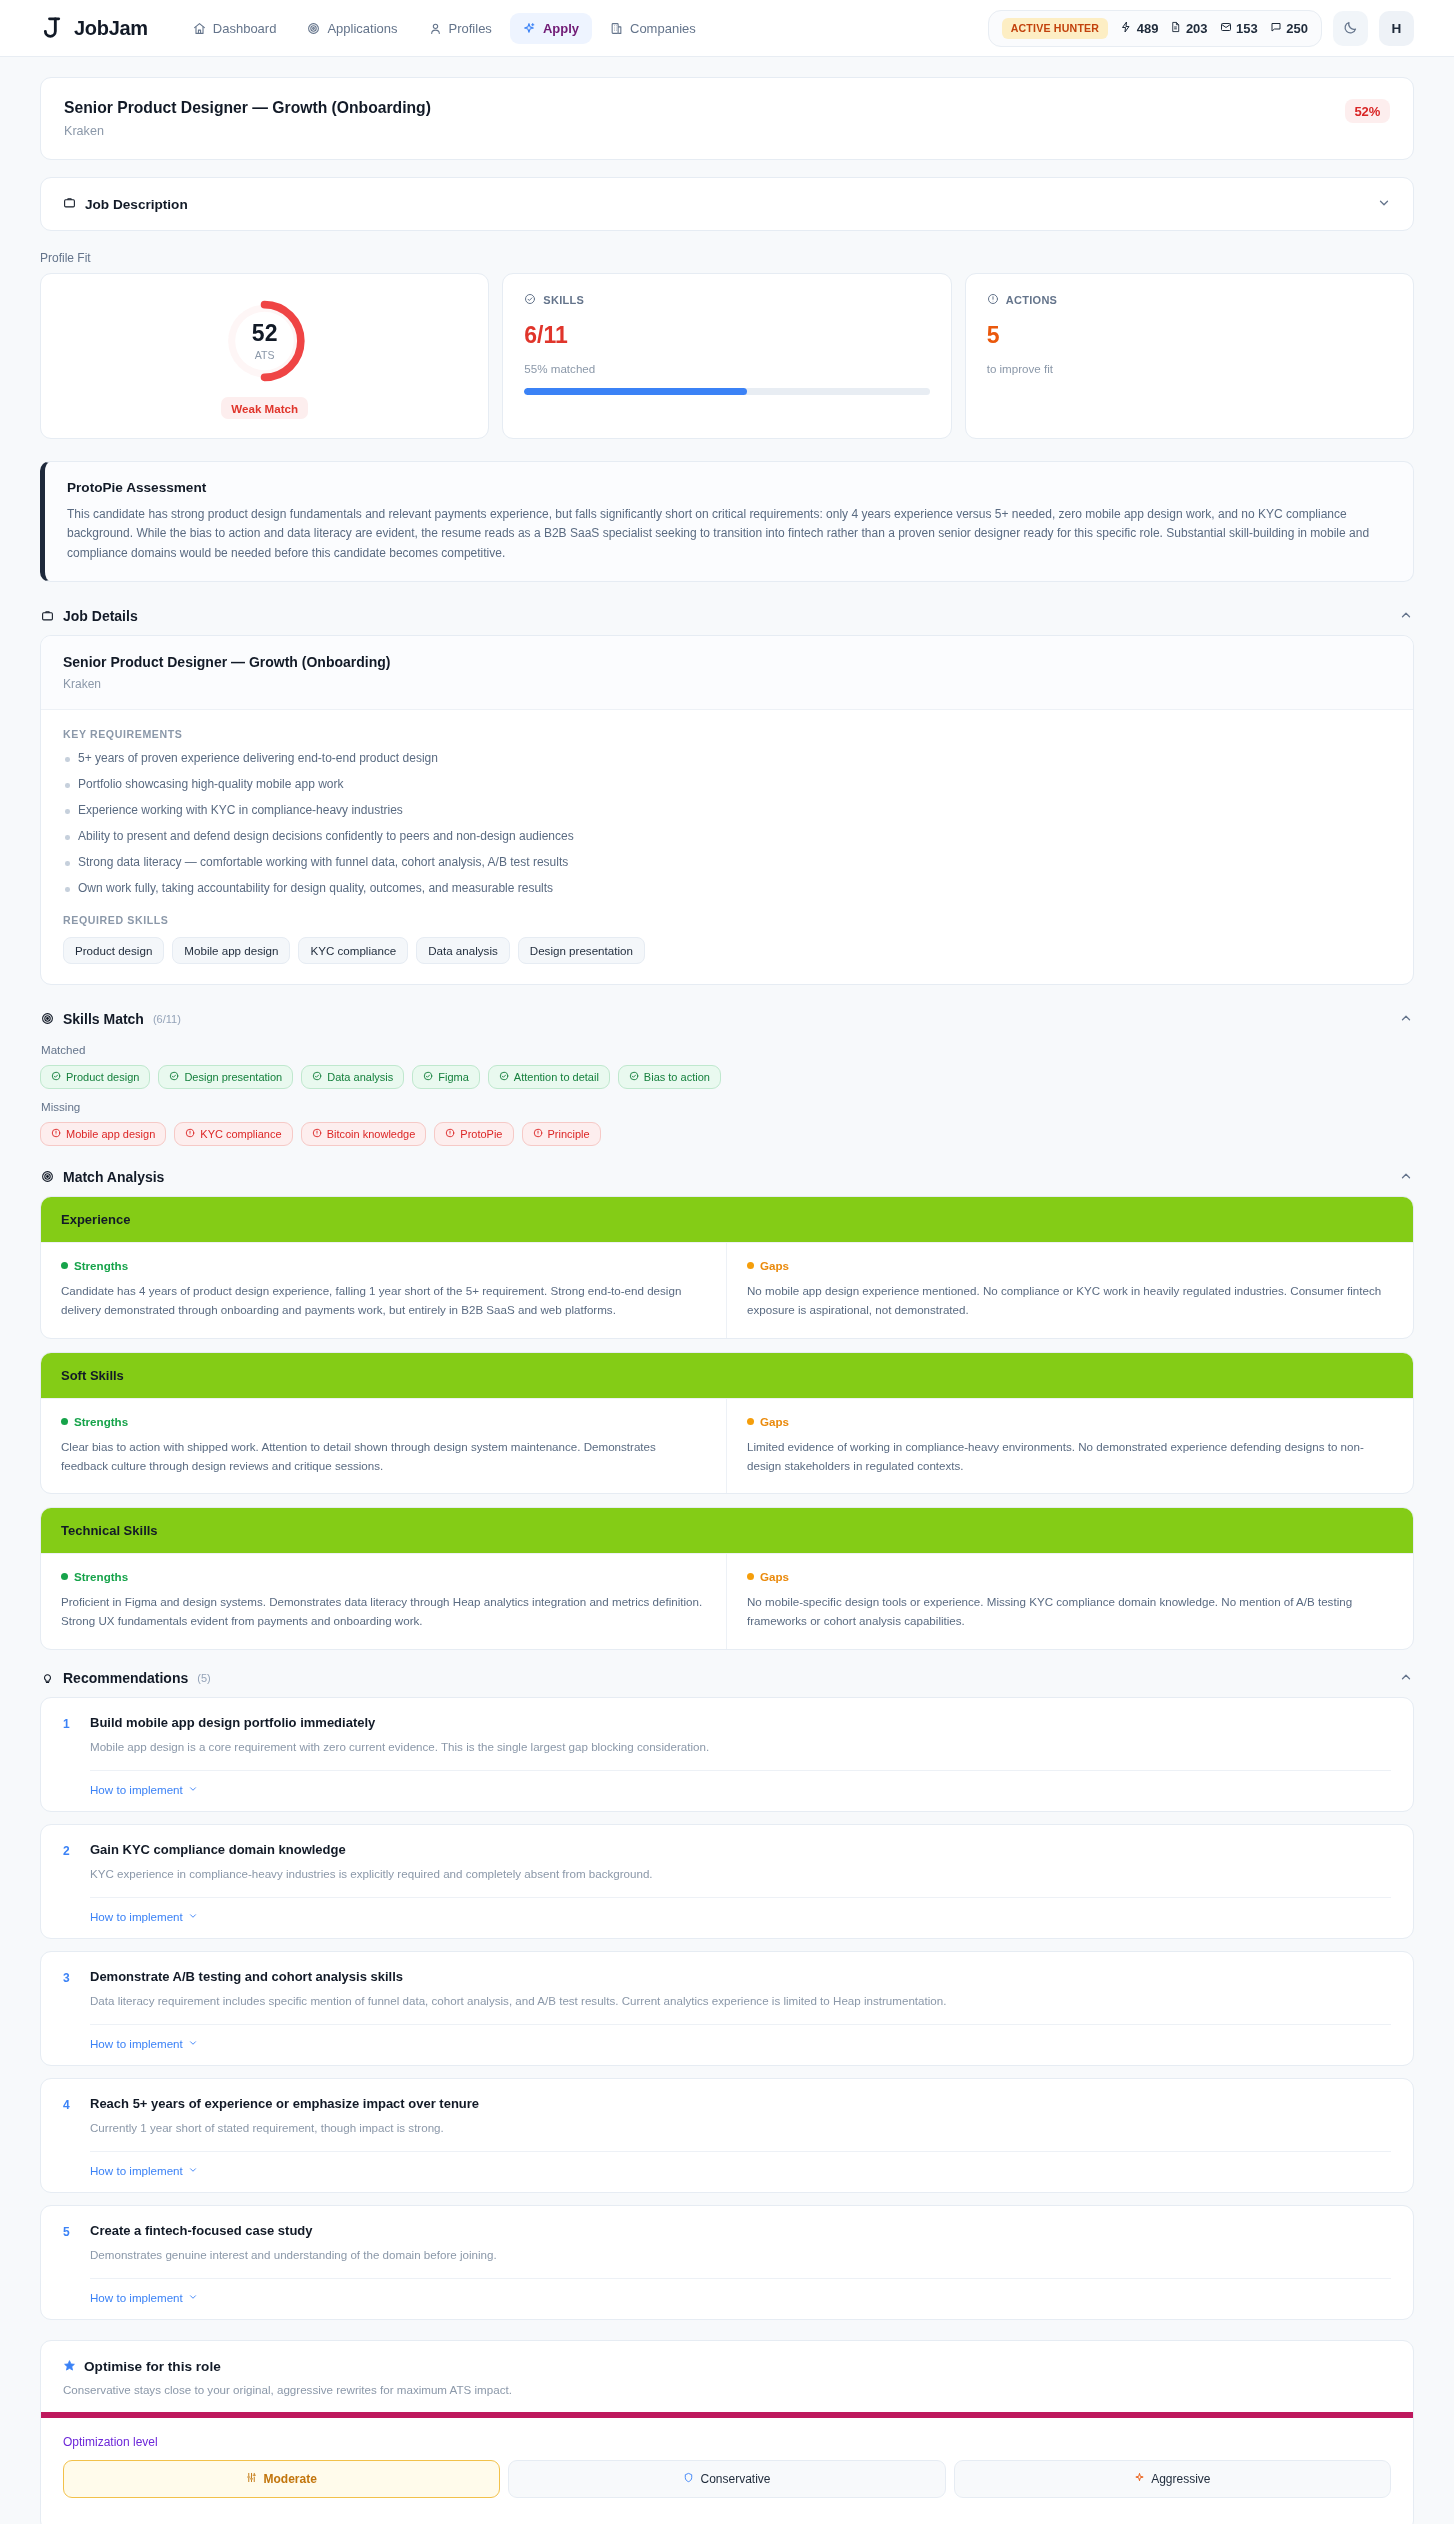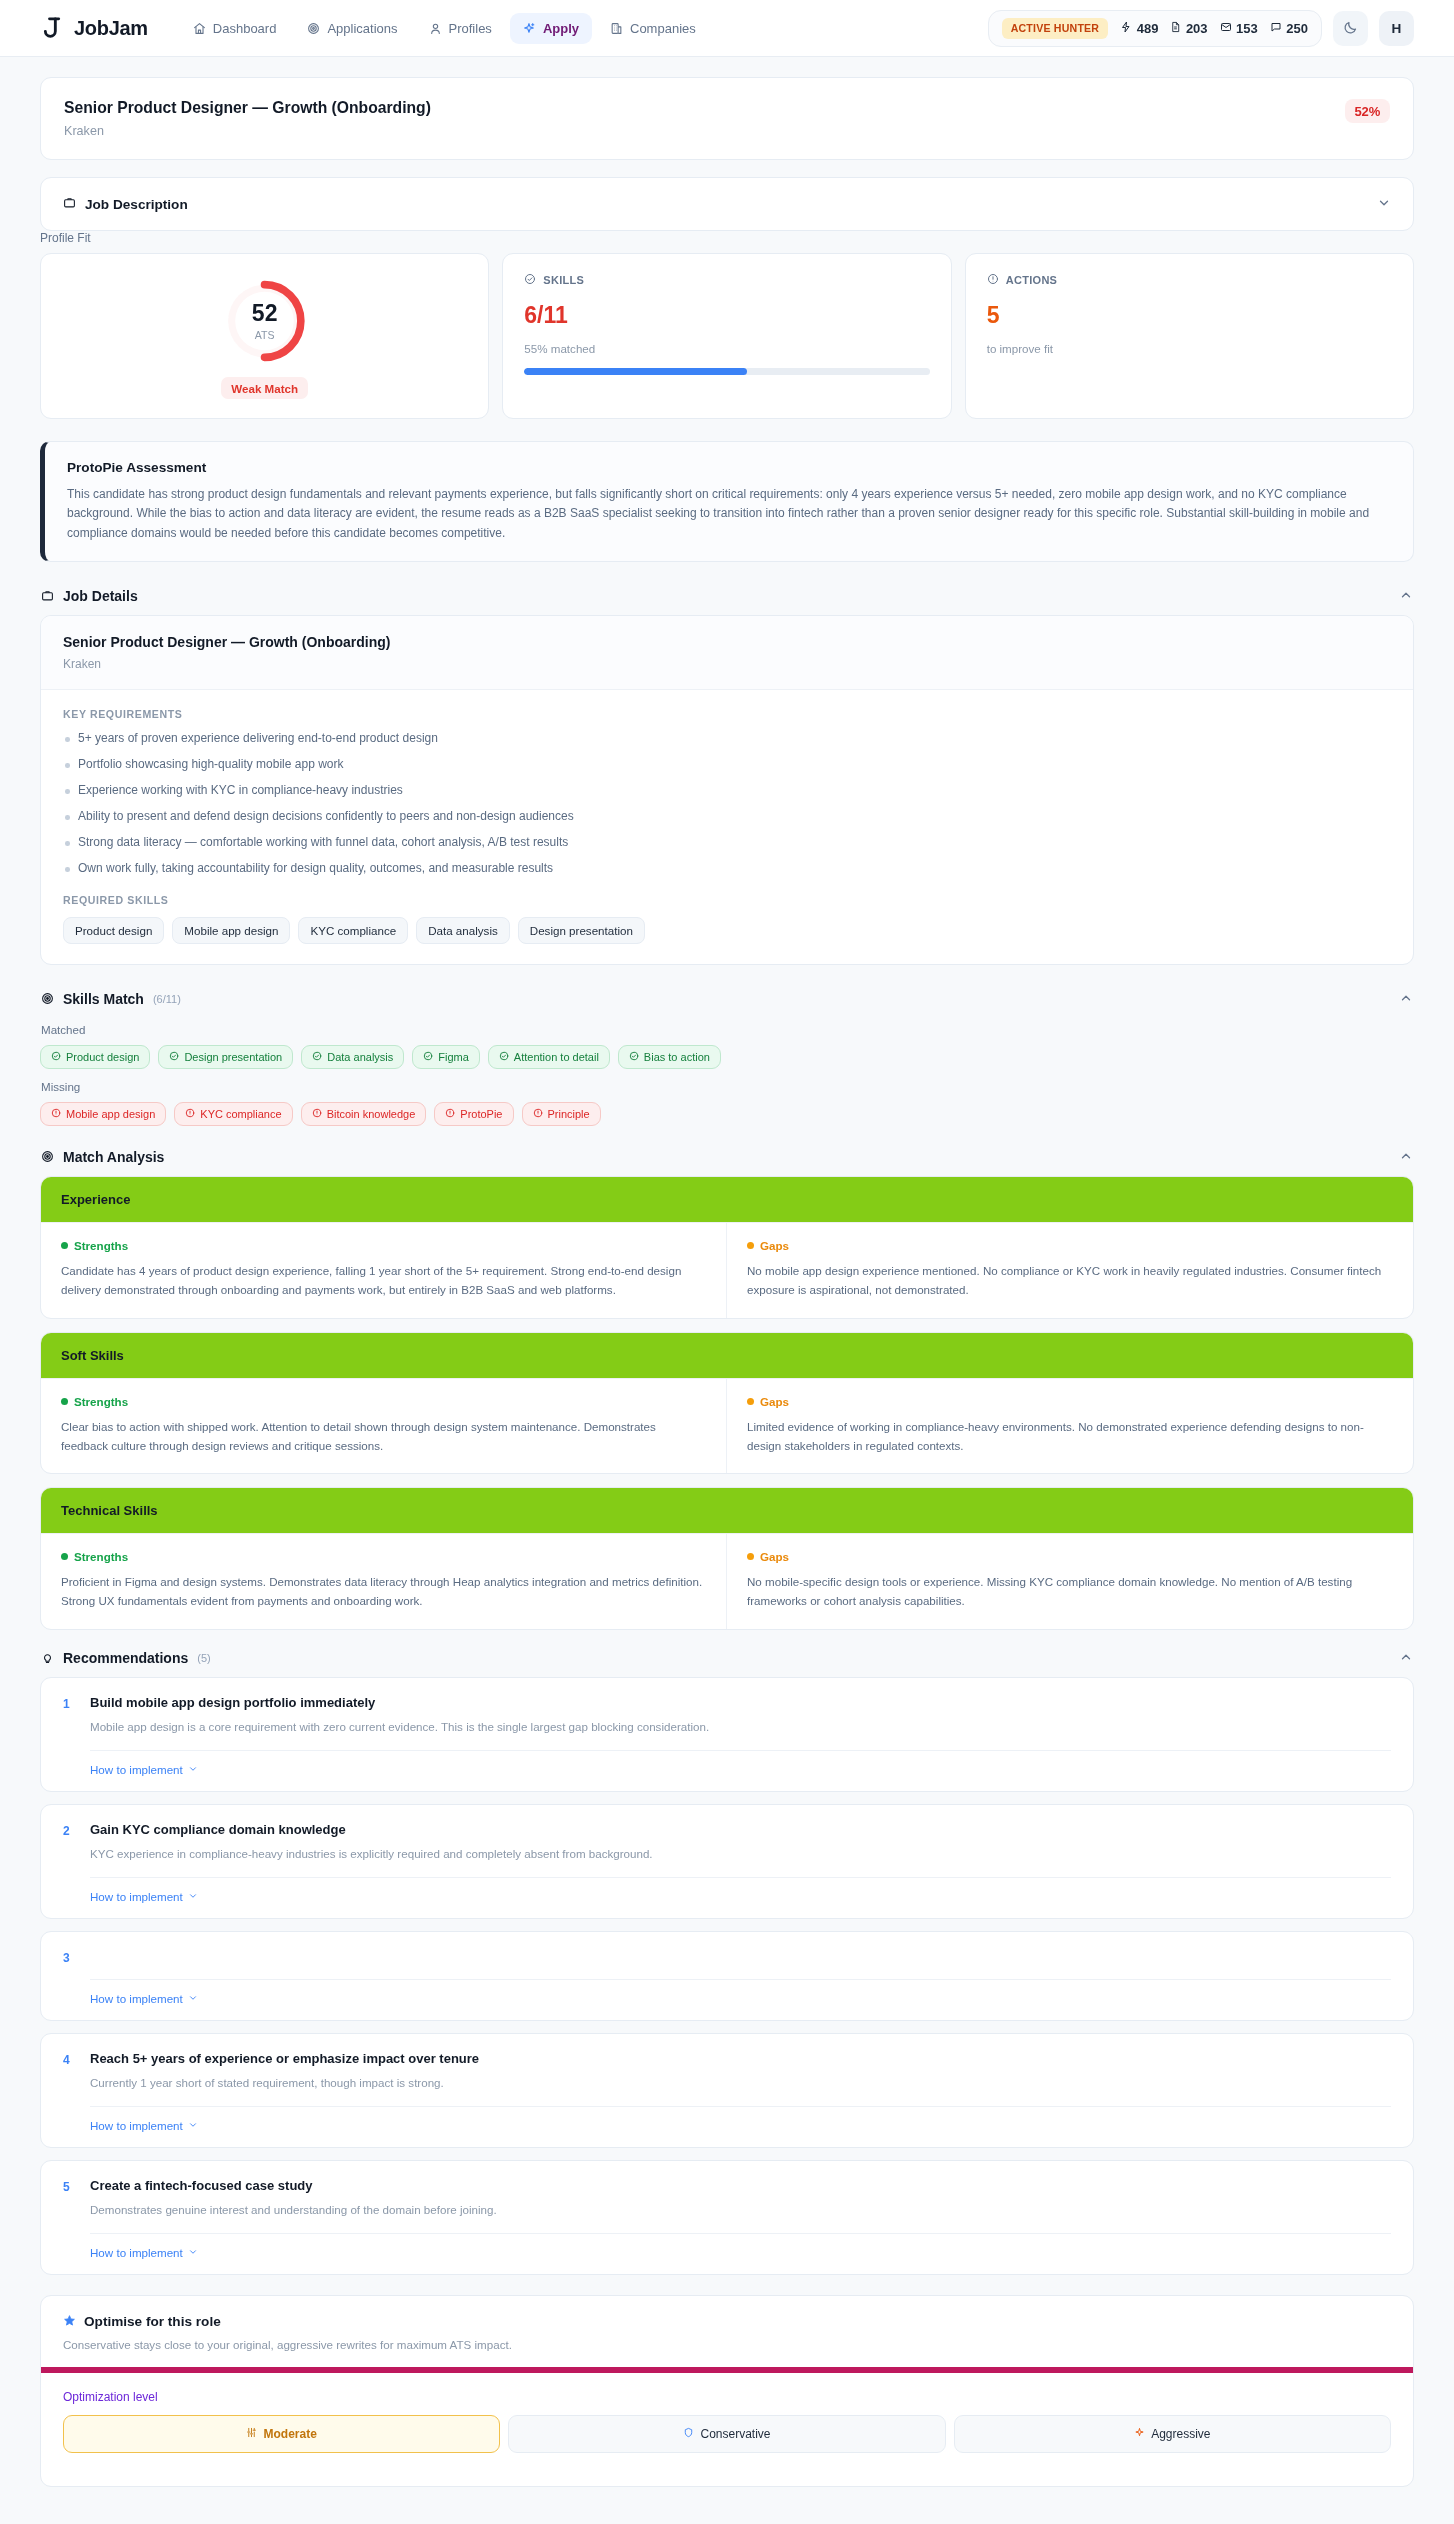--- a/index.html
+++ b/index.html
@@ -97,20 +97,21 @@
     margin-left: auto;
     background: #fdeeee; color: #d92626;
     font-size: 13px; font-weight: bold;
     padding: 4.5px 9.6px; border-radius: 8px;
   }
 
   
   .collapse-row {
     display: flex; align-items: center;
     padding: 18px 22px;
+    margin-bottom: 20px;
     cursor: pointer;
   }
   .collapse-row .lbl { display: flex; align-items: center; gap: 9px; font-size: 13.6px; font-weight: bold; color: #121a27; }
   .chev { margin-left: auto; color: #64748b; }
 
   
   .sect-label { font-size: 12px; color: #64748b; margin-bottom: 8px; }
 
   
   .fit-grid { display: grid; grid-template-columns: 1fr 1fr 1fr; gap: 13px; margin-bottom: 22px; }
@@ -708,20 +709,24 @@
         <span>How to implement</span>
         <span><svg width="10" height="10" viewBox="0 0 24 24" fill="none" stroke="#3b82f6" stroke-width="2.2" stroke-linecap="round" stroke-linejoin="round">
             <path d="M6 9l6 6 6-6"></path>
           </svg></span>
       </div>
   </div>
 
   <div class="card rec-card">
     <div class="rec-row">
       <div class="rec-num">3</div>
+      <div>
+        <div class="rec-title">Demonstrate A/B testing and cohort analysis skills</div>
+        <div class="rec-desc">Data literacy requirement includes specific mention of funnel data, cohort analysis, and A/B test results. Current analytics experience is limited to Heap instrumentation.</div>
+      </div>
     </div>
     <div class="rec-sep"></div>
     <div class="rec-link">
         <span>How to implement</span>
         <span><svg width="10" height="10" viewBox="0 0 24 24" fill="none" stroke="#3b82f6" stroke-width="2.2" stroke-linecap="round" stroke-linejoin="round">
             <path d="M6 9l6 6 6-6"></path>
           </svg></span>
       </div>
   </div>
 

